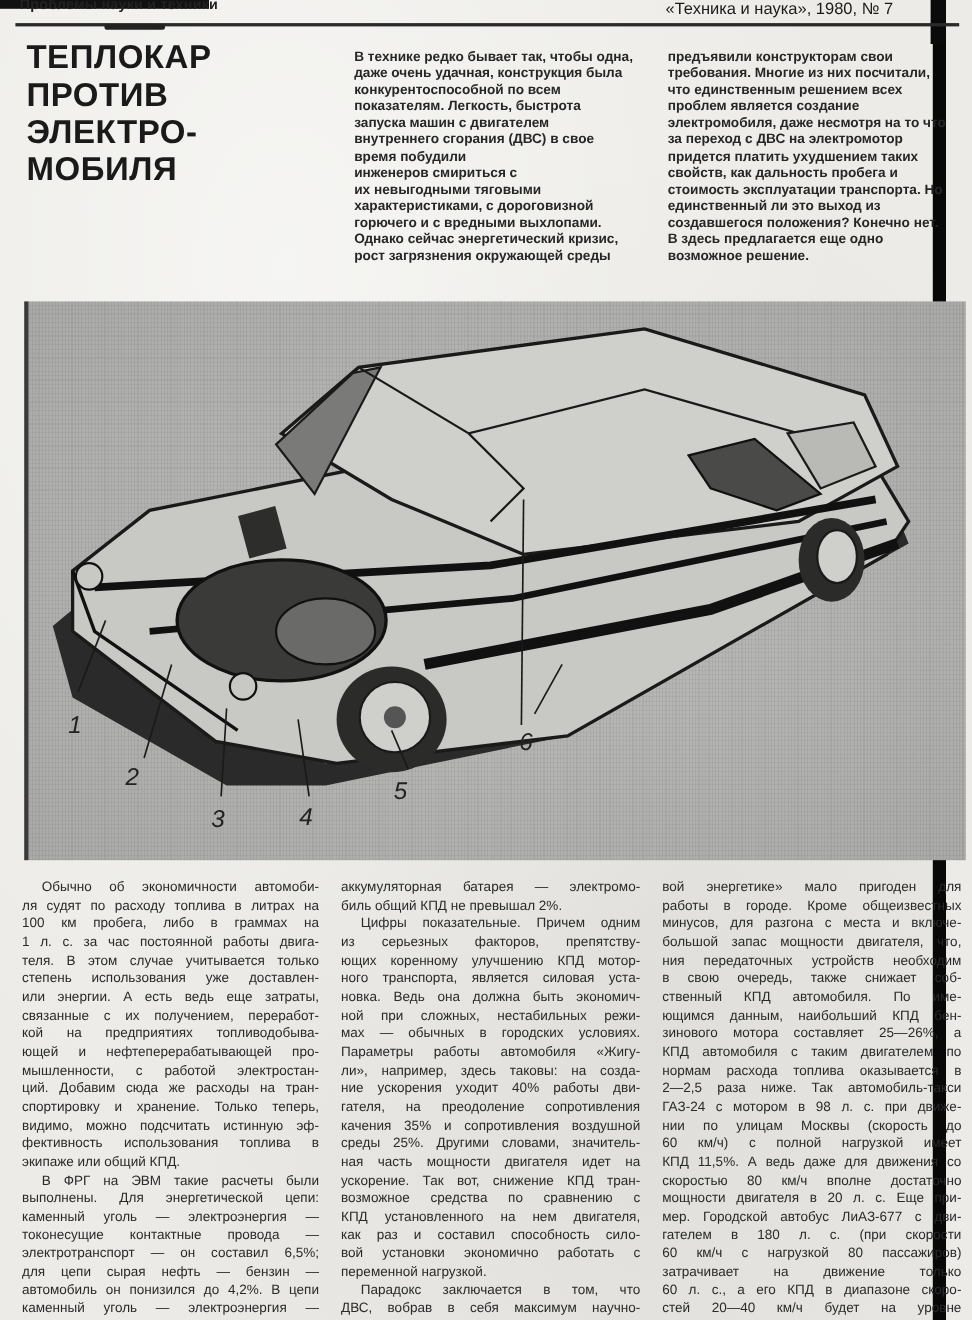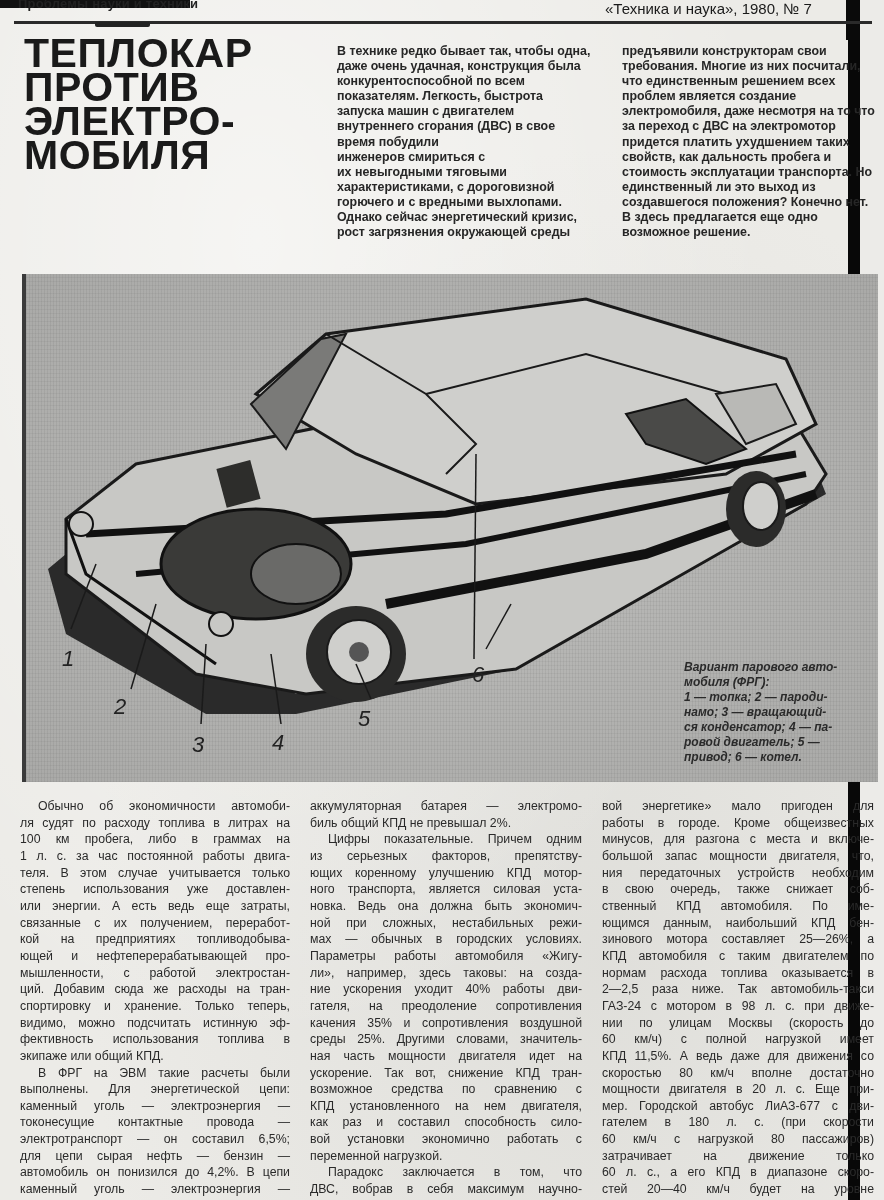--- a/index.html
+++ b/index.html
@@ -34,28 +34,28 @@
       font-size: 15px; color: #1a1a1a;
     }
     .header-rule {
       position: absolute; left: 14px; top: 21px; width: 858px; height: 3px; background: #2a2a2a;
     }
     .rule-blot {
       position: absolute; left: 95px; top: 22px; width: 55px; height: 5px; background: #222; border-radius: 2px;
     }
     .title {
       position: absolute; left: 24px; top: 36px; width: 290px;
-      font-size: 41px; font-weight: bold; line-height: 34px; letter-spacing: 0.5px; color: #1a1a1a;
+      font-size: 30px; font-weight: bold; line-height: 34px; letter-spacing: 0.5px; color: #1a1a1a;
     }
     .title div { white-space: nowrap; }
     .lead {
       position: absolute; top: 44px;
       font-size: 12.4px; font-weight: bold; line-height: 15.1px; color: #262626;
     }
-    .lead div { white-space: nowrap; margin-left: 15px; }
+    .lead div { white-space: nowrap; }
     .lead-1 { left: 322px; width: 270px; }
     .lead-2 { left: 607px; width: 270px; }
 
     .figure {
       position: absolute; left: 22px; top: 274px; width: 852px; height: 508px;
       background:
         repeating-linear-gradient(90deg, rgba(0,0,0,0.05) 0 1px, rgba(0,0,0,0) 1px 3px),
         repeating-linear-gradient(0deg, rgba(0,0,0,0.04) 0 1px, rgba(0,0,0,0) 1px 4px),
         radial-gradient(ellipse at 50% 50%, #bdbdbb, #a9a9a7);
       border-left: 4px solid #3a3a3a;
@@ -178,29 +178,20 @@
       <line x1="460" y1="375" x2="485" y2="330" stroke="#1a1a1a" stroke-width="1.5"></line>
     </svg>
     <div style="position:absolute;left:36px;top:372px;font-size:22px;font-style:italic;color:#222;">1</div>
     <div style="position:absolute;left:88px;top:420px;font-size:22px;font-style:italic;color:#222;">2</div>
     <div style="position:absolute;left:166px;top:458px;font-size:22px;font-style:italic;color:#222;">3</div>
     <div style="position:absolute;left:246px;top:456px;font-size:22px;font-style:italic;color:#222;">4</div>
     <div style="position:absolute;left:332px;top:432px;font-size:22px;font-style:italic;color:#222;">5</div>
     <div style="position:absolute;left:446px;top:388px;font-size:22px;font-style:italic;color:#222;">6</div>
   </div>
 
-  <div class="caption">
-    <div>Вариант парового авто-</div>
-    <div>мобиля (ФРГ):</div>
-    <div>1 — топка; 2 — пароди-</div>
-    <div>намо; 3 — вращающий-</div>
-    <div>ся конденсатор; 4 — па-</div>
-    <div>ровой двигатель; 5 —</div>
-    <div>привод; 6 — котел.</div>
-  </div>
 
   <div class="col col-1">
     <div class="indent">Обычно об экономичности автомоби-</div>
     <div>ля судят по расходу топлива в литрах на</div>
     <div>100 км пробега, либо в граммах на</div>
     <div>1 л. с. за час постоянной работы двига-</div>
     <div>теля. В этом случае учитывается только</div>
     <div>степень использования уже доставлен-</div>
     <div>или энергии. А есть ведь еще затраты,</div>
     <div>связанные с их получением, переработ-</div>

